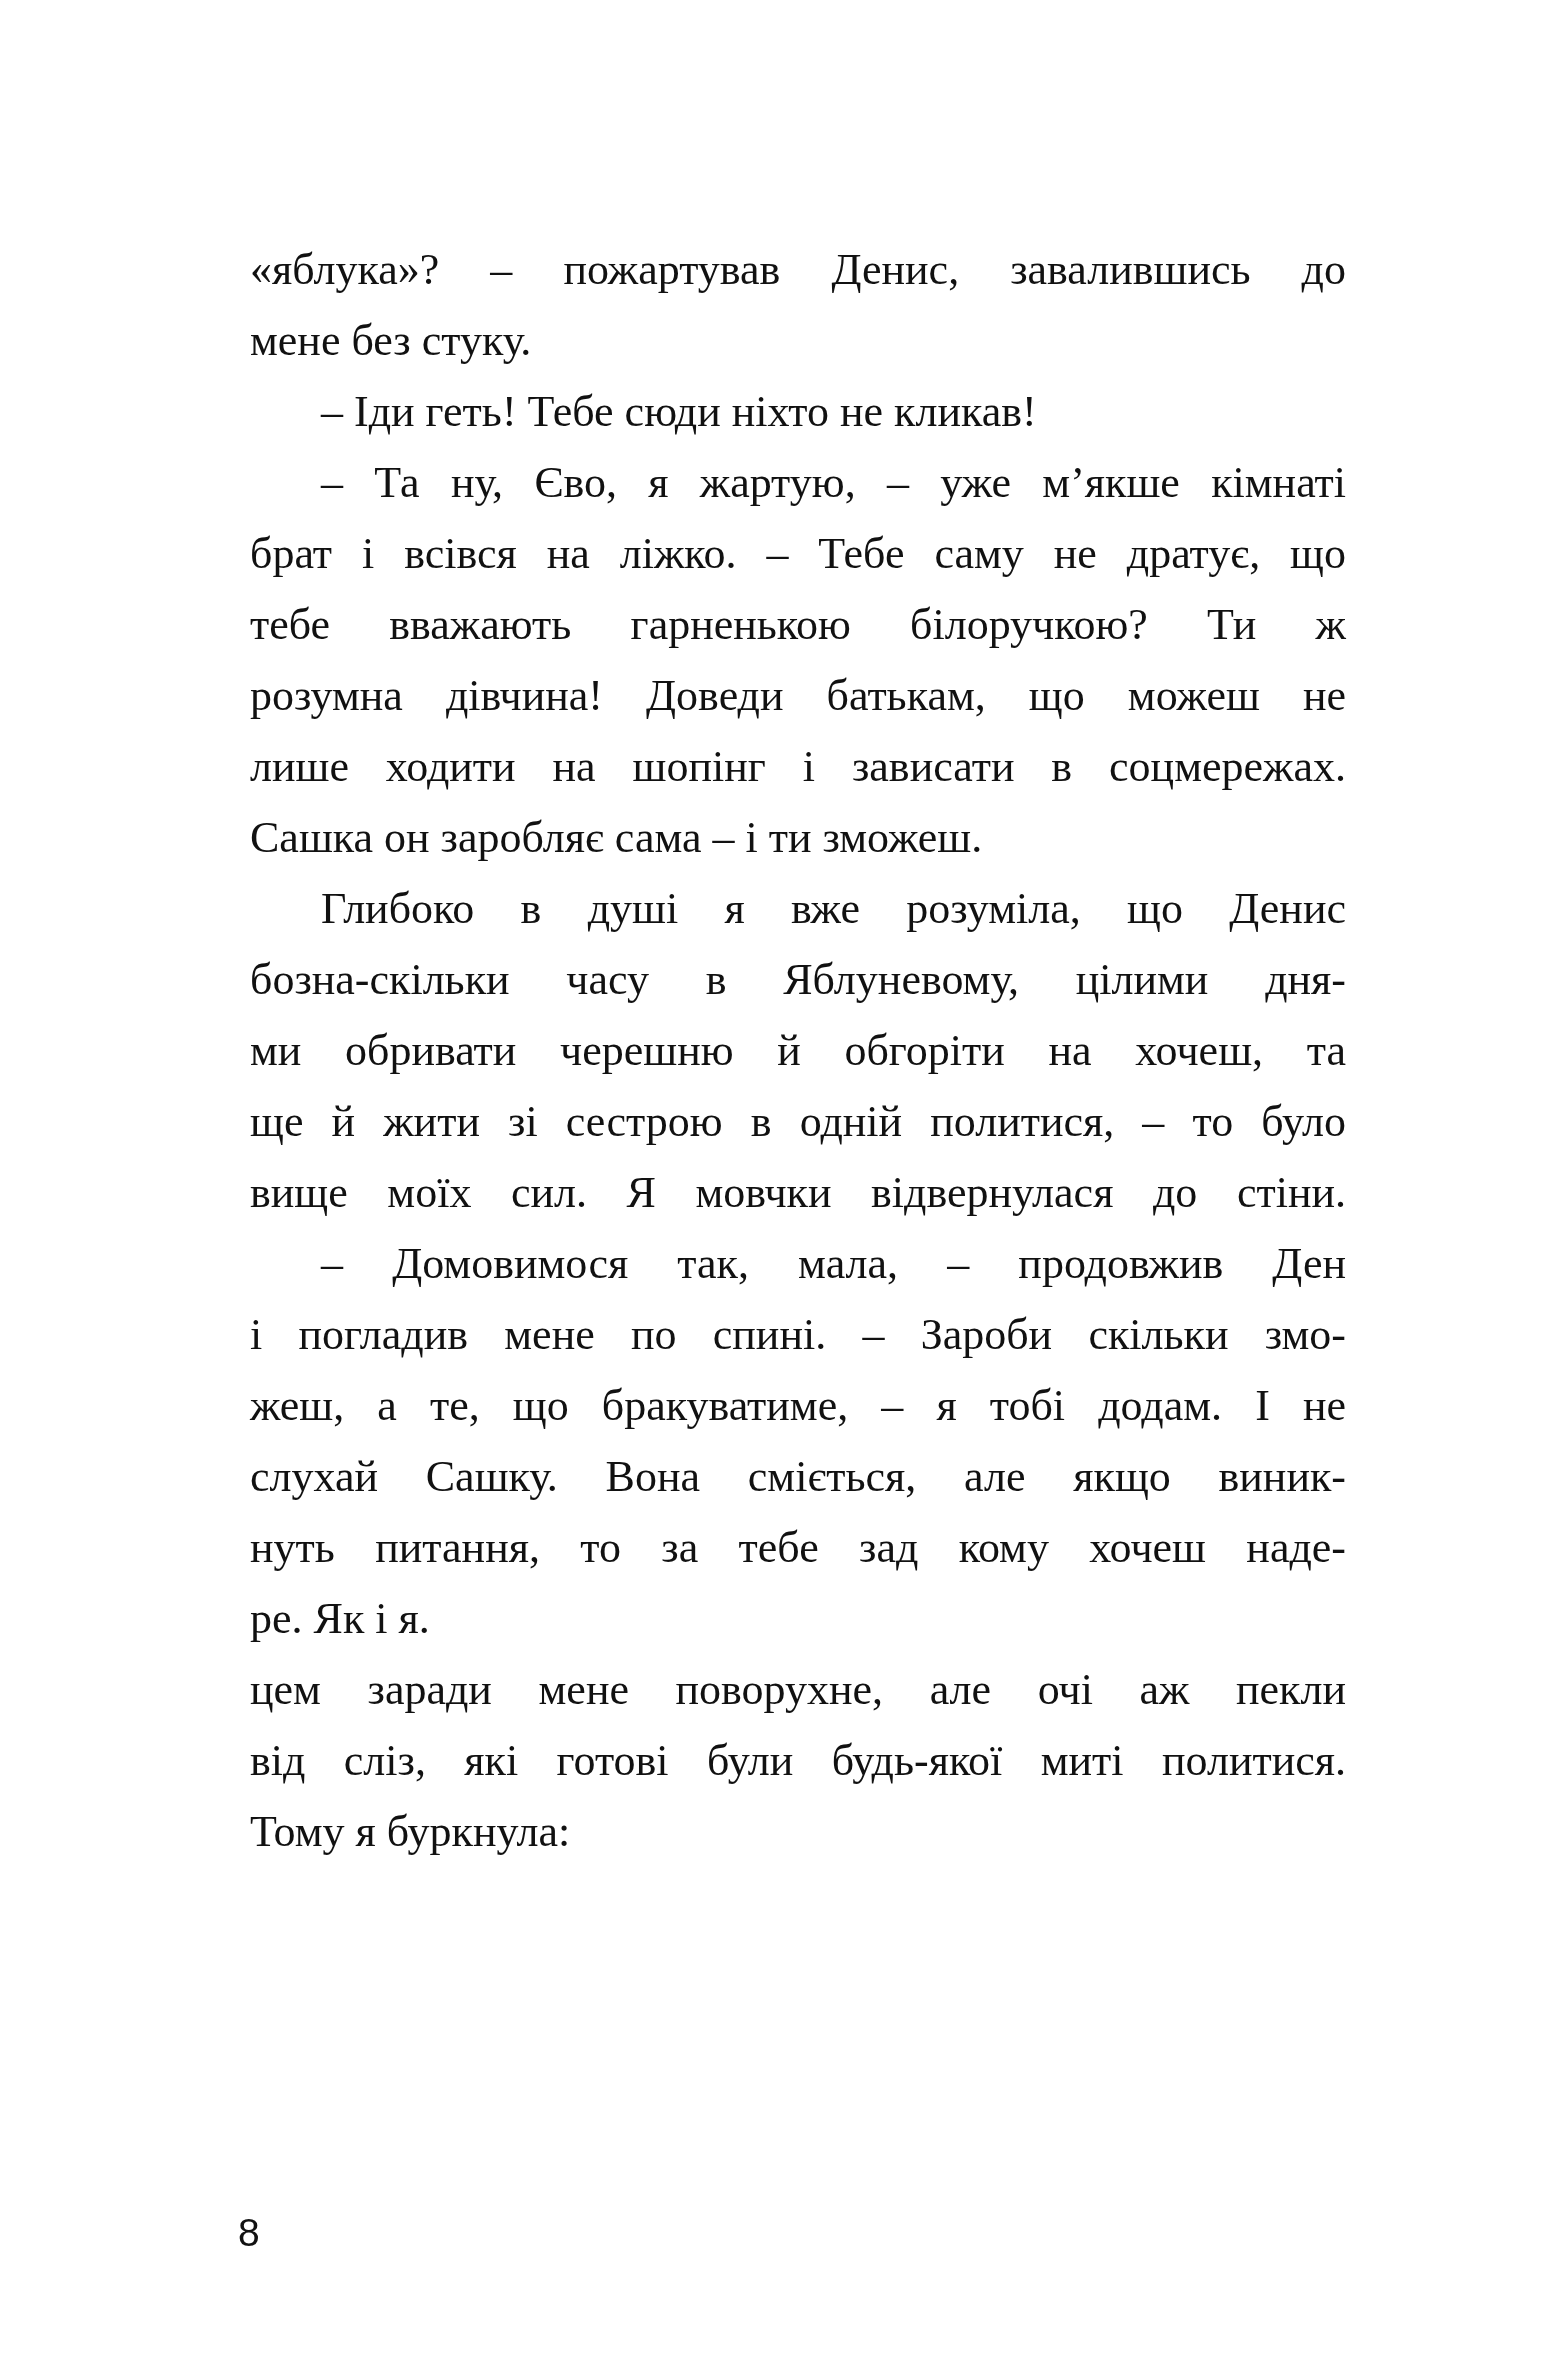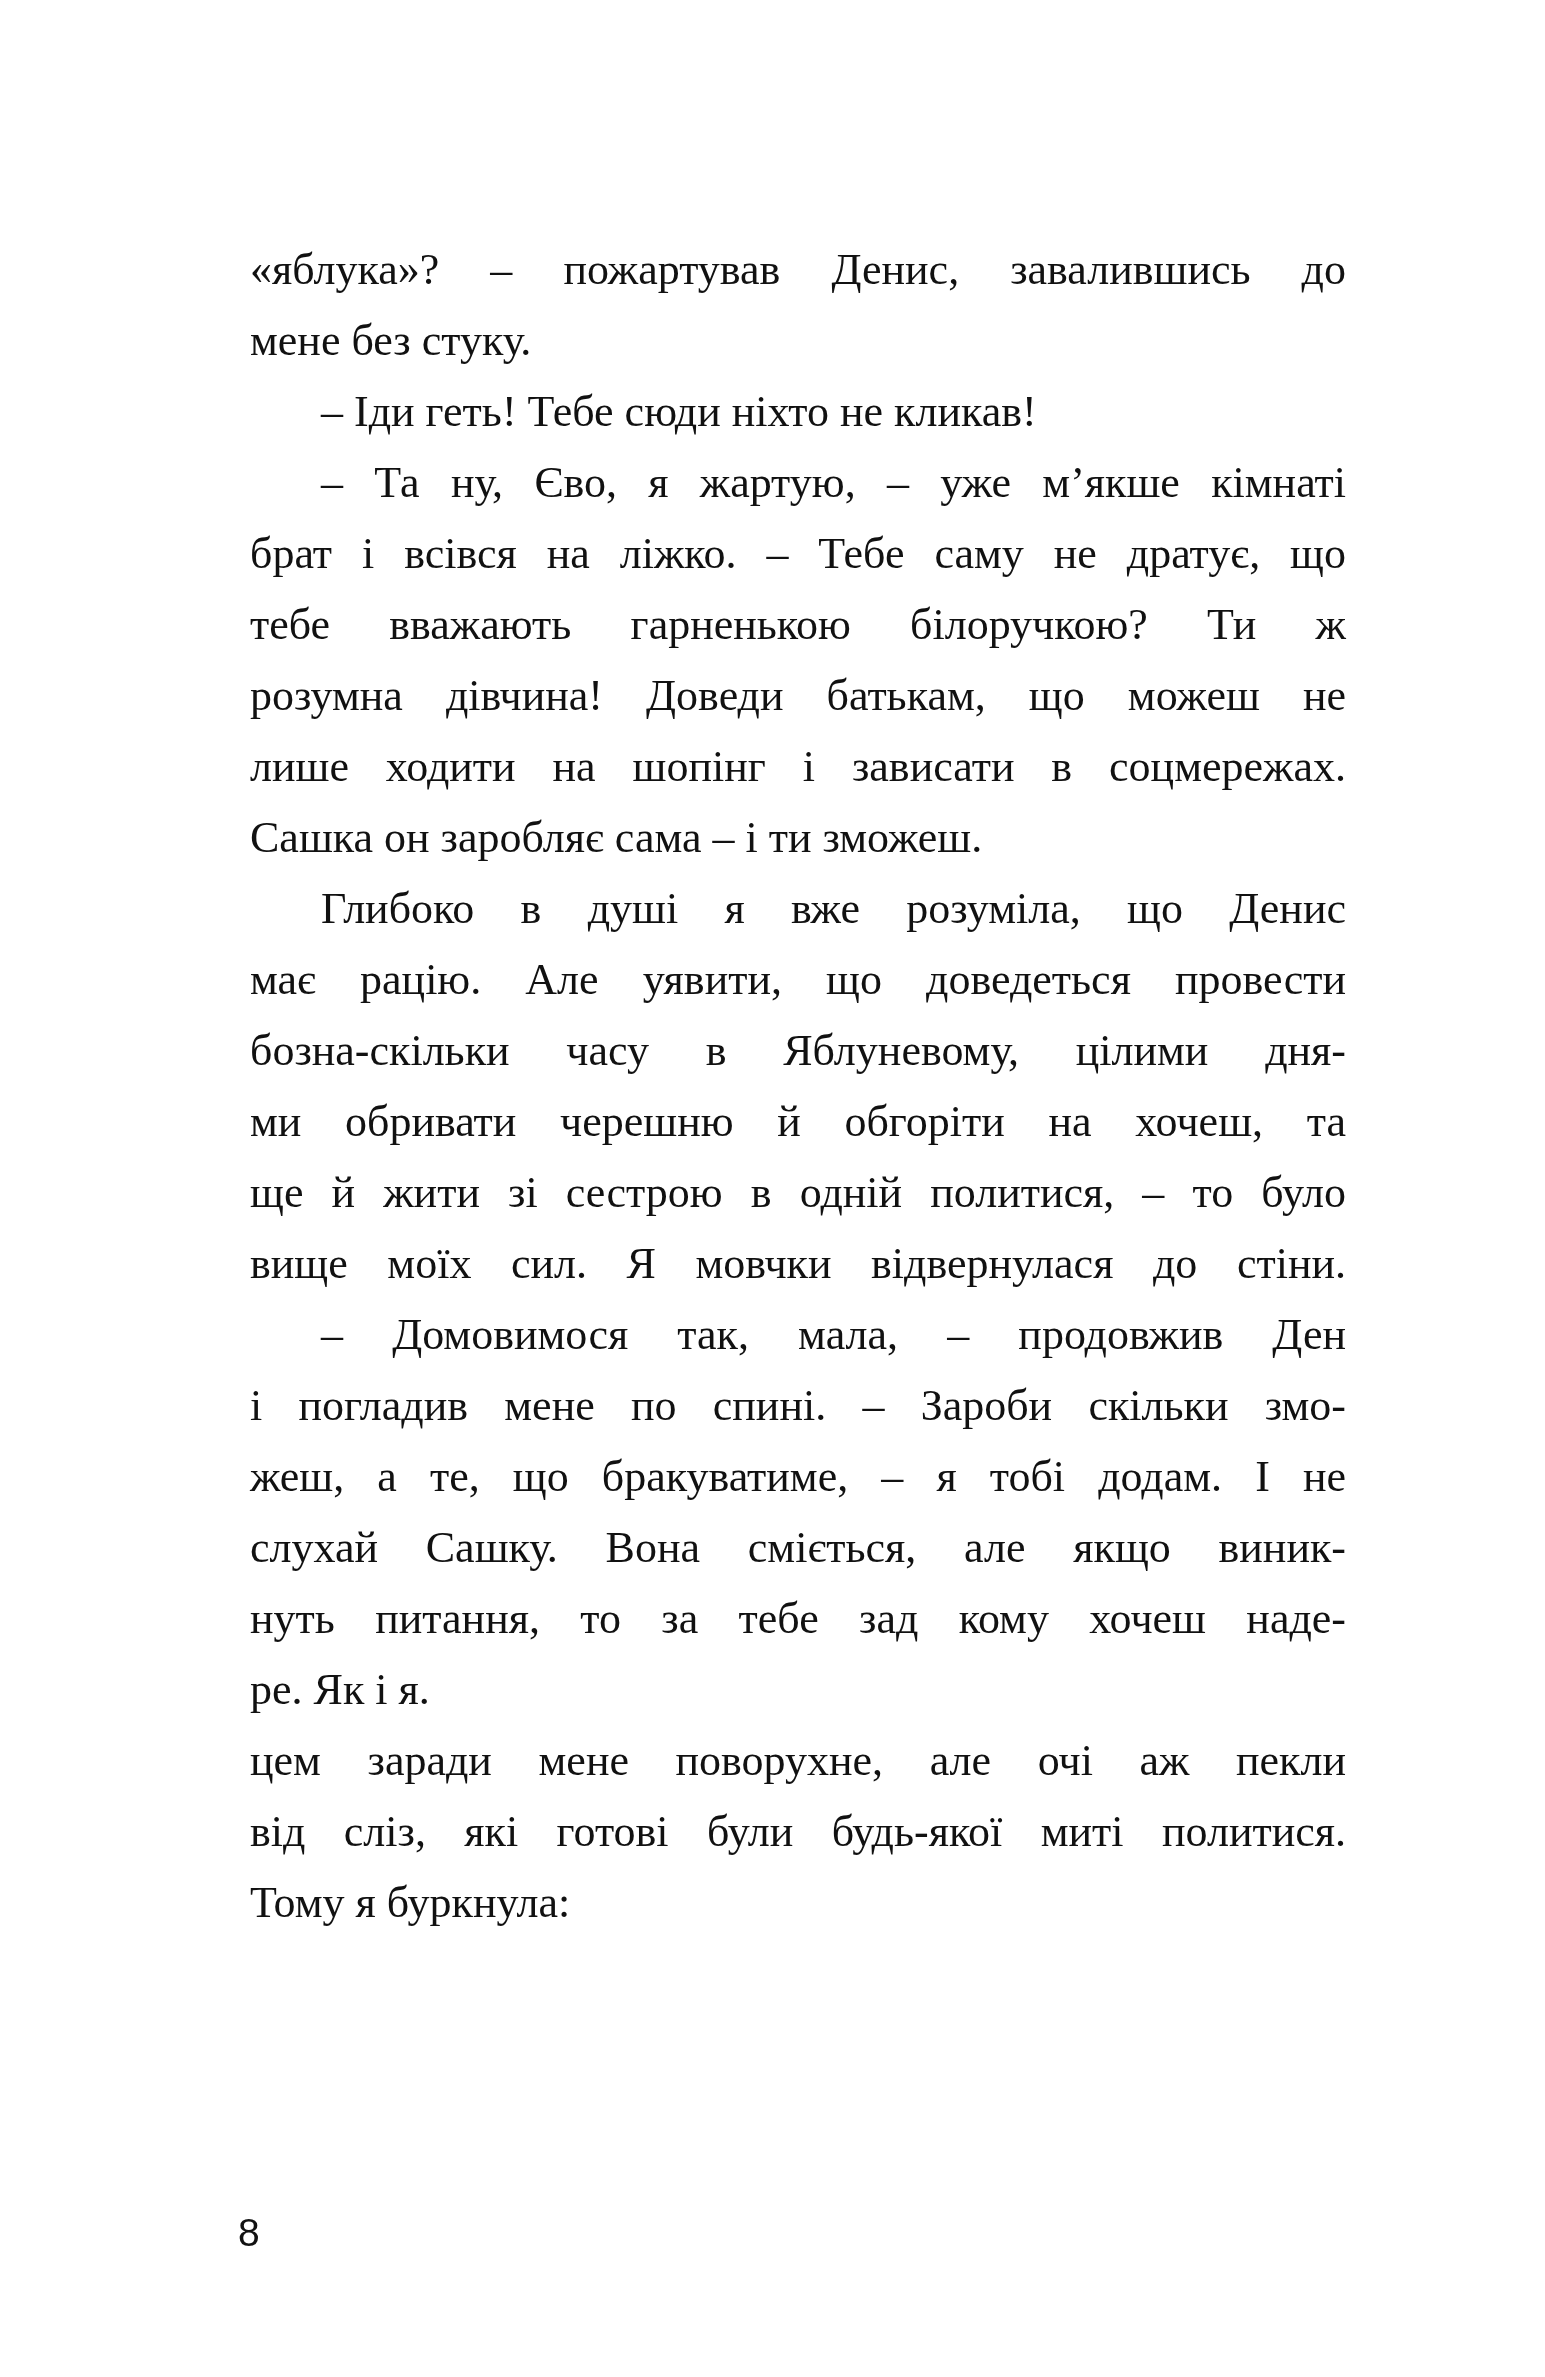--- a/index.html
+++ b/index.html
@@ -44,21 +44,20 @@
     <span class="line">«яблука»? – пожартував Денис, завалившись до</span>
     <span class="line end">мене без стуку.</span>
     <span class="line indent end">– Іди геть! Тебе сюди ніхто не кликав!</span>
     <span class="line indent">– Та ну, Єво, я жартую, – уже м’якше кімнаті</span>
     <span class="line">брат і всівся на ліжко. – Тебе саму не дратує, що</span>
     <span class="line">тебе вважають гарненькою білоручкою? Ти ж</span>
     <span class="line">розумна дівчина! Доведи батькам, що можеш не</span>
     <span class="line">лише ходити на шопінг і зависати в соцмережах.</span>
     <span class="line end">Сашка он заробляє сама – і ти зможеш.</span>
     <span class="line indent">Глибоко в душі я вже розуміла, що Денис</span>
-    <span class="line">має рацію. Але уявити, що доведеться провести</span>
     <span class="line">бозна-скільки часу в Яблуневому, цілими дня-</span>
     <span class="line">ми обривати черешню й обгоріти на хочеш, та</span>
     <span class="line">ще й жити зі сестрою в одній политися, – то було</span>
     <span class="line">вище моїх сил. Я мовчки відвернулася до стіни.</span>
     <span class="line indent">– Домовимося так, мала, – продовжив Ден</span>
     <span class="line">і погладив мене по спині. – Зароби скільки змо-</span>
     <span class="line">жеш, а те, що бракуватиме, – я тобі додам. І не</span>
     <span class="line">слухай Сашку. Вона сміється, але якщо виник-</span>
     <span class="line">нуть питання, то за тебе зад кому хочеш наде-</span>
     <span class="line end">ре. Як і я.</span>

